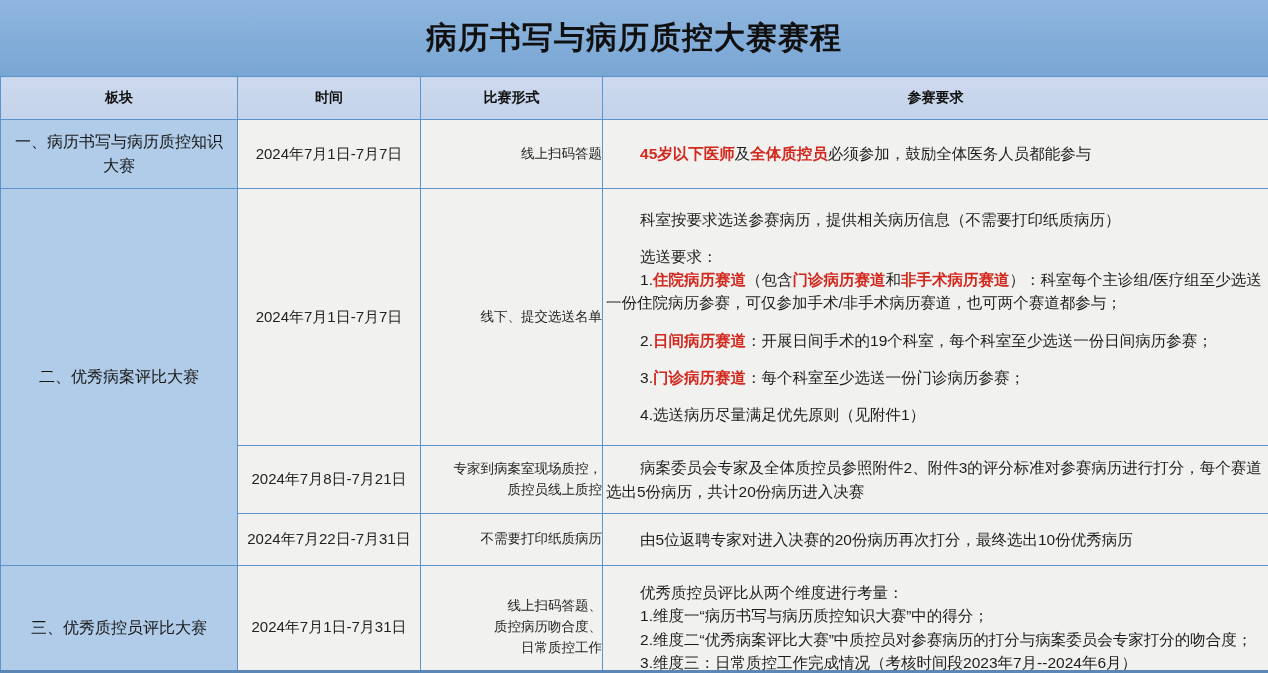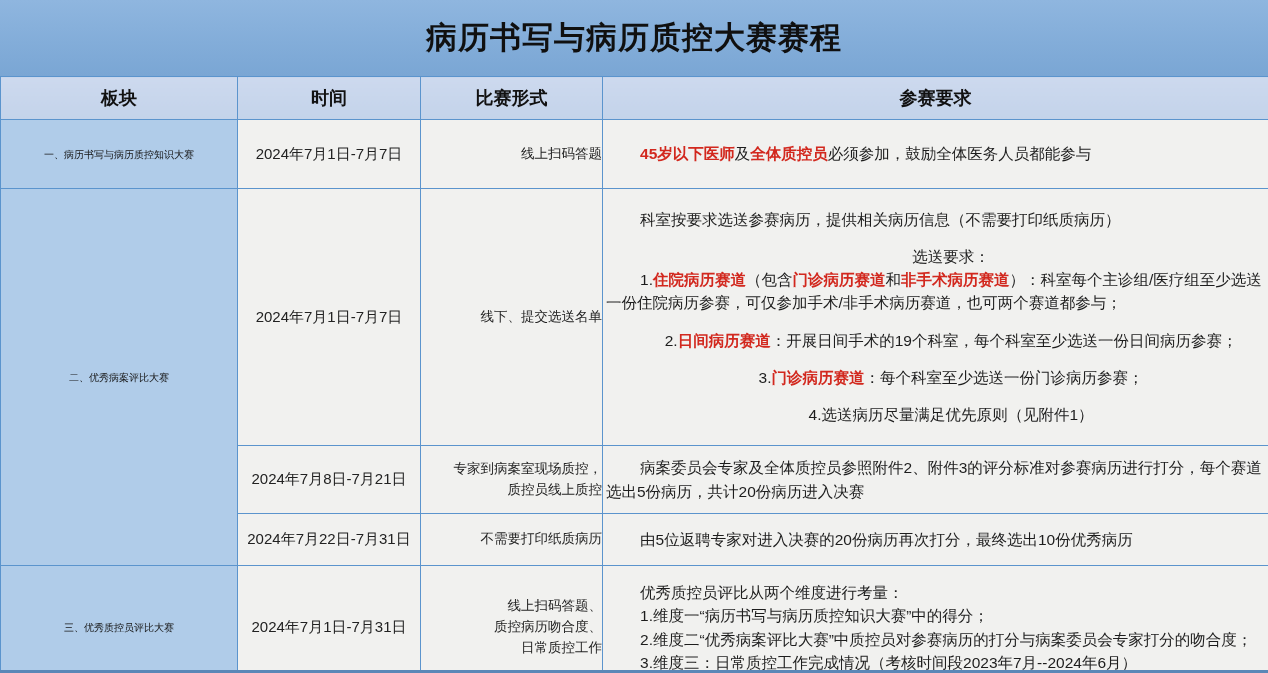--- a/index.html
+++ b/index.html
@@ -37,37 +37,37 @@
   }
   table.schedule td, table.schedule th {
     border: 1px solid #5b94cd;
     overflow: hidden;
   }
 
   
   thead th {
     height: 43px;
     background: linear-gradient(180deg, #cdd9ee 0%, #c3d3ea 100%);
-    font-size: 18px;
+    font-size: 14px;
     font-weight: 700;
     color: #111;
     text-align: center;
     vertical-align: middle;
     border-top: 1px solid #9db9dc;
     border-left: 1px solid rgba(91,148,205,0.45);
     border-right: 1px solid rgba(91,148,205,0.45);
     border-bottom: 2.5px solid #1e4877;
   }
 
   
   td.block {
     background: #b0cce9;
     text-align: center;
     vertical-align: middle;
-    font-size: 10px;
+    font-size: 16px;
     color: #161616;
     padding: 4px 10px;
     line-height: 1.5;
   }
 
   td.time {
     background: #f1f1ef;
     text-align: center;
     vertical-align: middle;
     font-size: 15px;
@@ -86,21 +86,21 @@
 
   td.req {
     background: #f1f1ef;
     vertical-align: middle;
     text-align: left;
     padding: 10px 6px 10px 3px;
     line-height: 1.5;
     font-size: 15.5px;
   }
   td.req p { text-indent: 2.2em; }
-  td.req p.gap { margin-top: 14px; text-align: center; }
+  td.req p.gap { margin-top: 14px; }
   .red { color: #d2281e; font-weight: 700; }
 
   tr.r1  { height: 69px; }
   tr.r2a { height: 257px; }
   tr.r2b { height: 68px; }
   tr.r2c { height: 52px; }
   tr.r3  { height: 124px; }
 
   
   .page::after {

